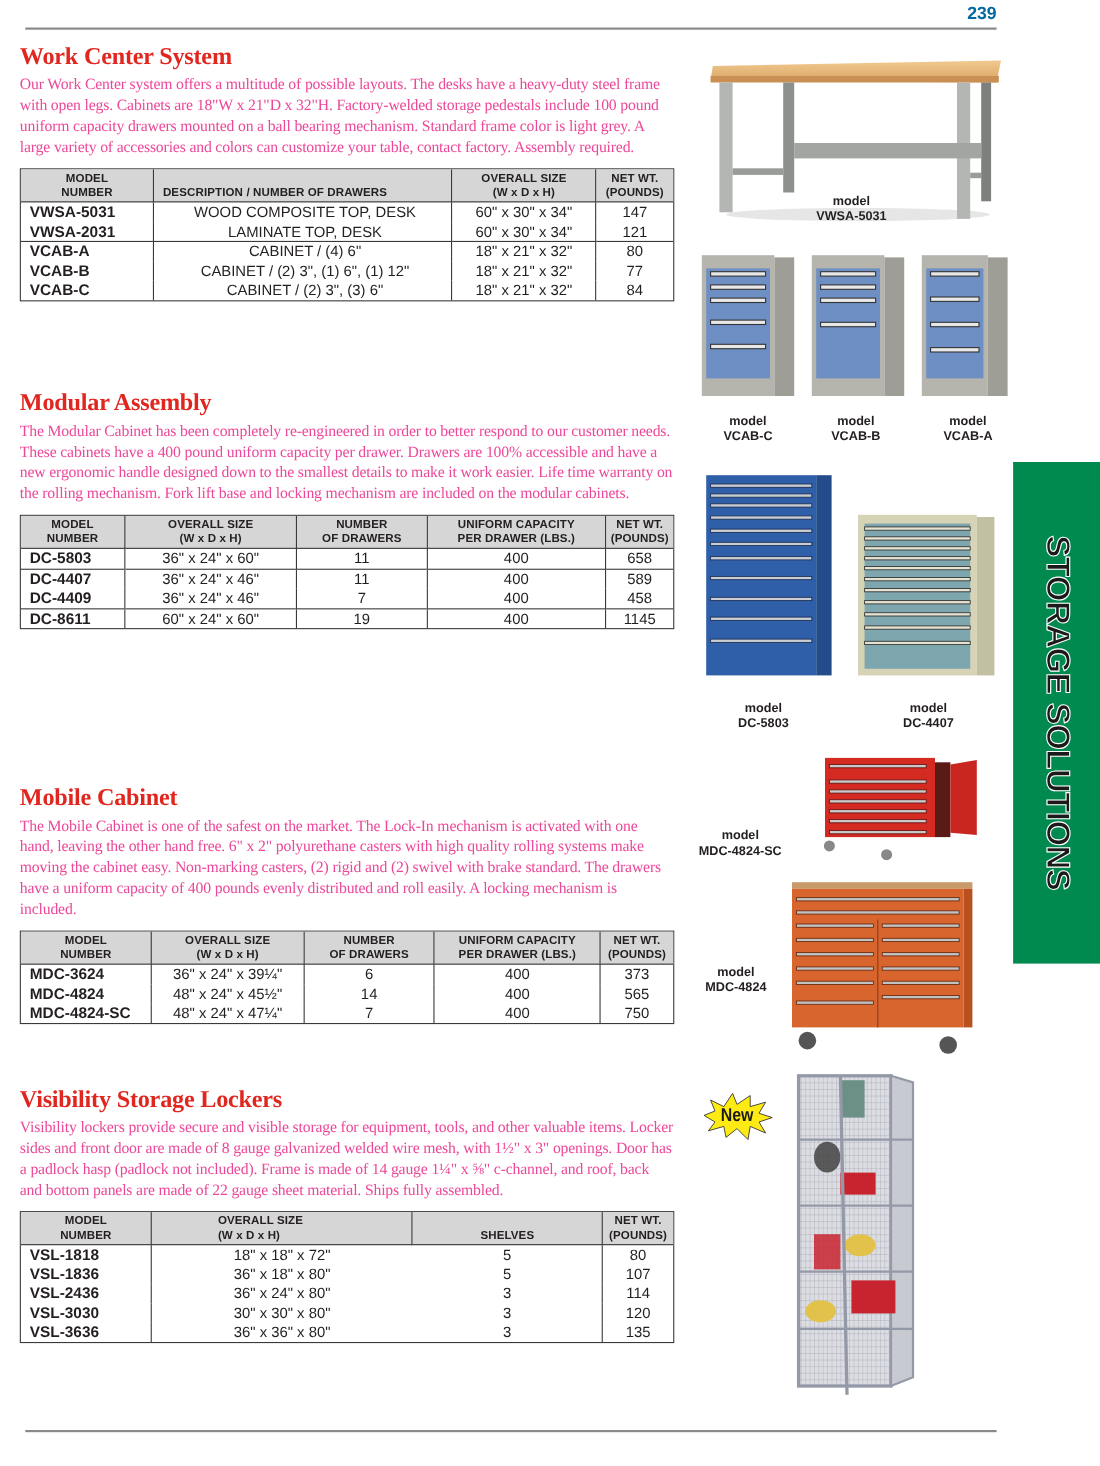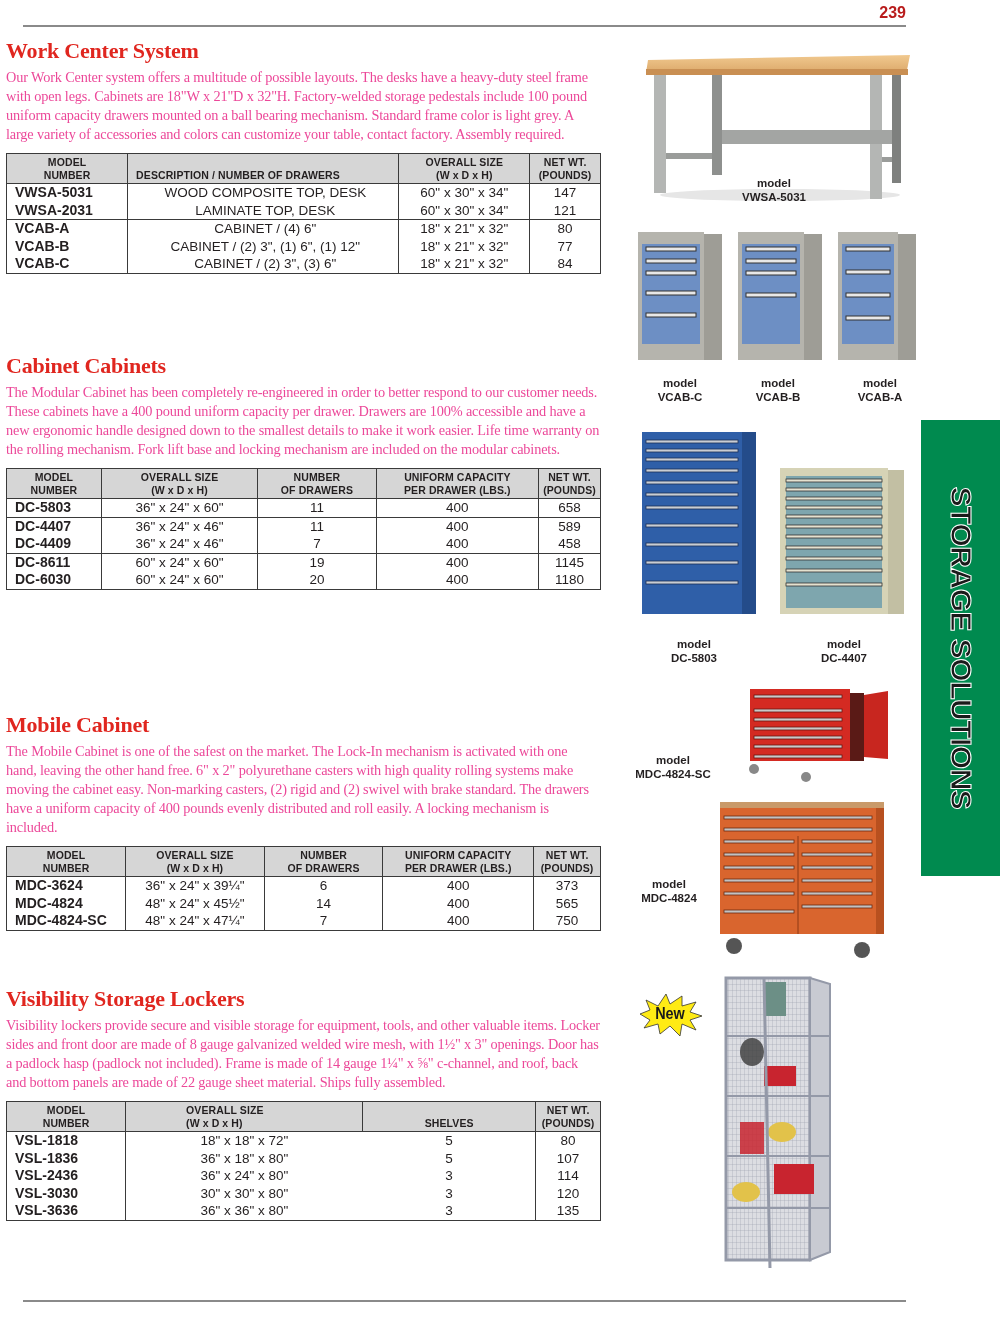--- a/index.html
+++ b/index.html
@@ -1,24 +1,24 @@
 <!DOCTYPE html>
 <html><head>
 <meta charset="utf-8">
 <style>
   * { box-sizing: border-box; margin: 0; padding: 0; }
   html, body { width: 1000px; height: 1333px; background: #ffffff; overflow: hidden; }
   body { position: relative; font-family: "Liberation Serif", serif; color: #231f20; }
 
-  .page-number { position: absolute; top: 4px; right: 94px; font-family: "Liberation Sans", sans-serif; font-weight: bold; font-size: 16px; color: #b91c1c; }
+  .page-number { position: absolute; top: 4px; right: 94px; font-family: "Liberation Sans", sans-serif; font-weight: bold; font-size: 16px; color: #0369a1; }
   .rule { position: absolute; left: 23px; width: 883px; height: 2px; background: #8a8a8a; }
   .rule.top { top: 25px; }
   .rule.bottom { top: 1300px; }
 
-  .section { position: absolute; left: 6px; width: 594px; }
+  .section { position: absolute; left: 18px; width: 594px; }
   .section h2 { font-family: "Liberation Serif", serif; font-weight: bold; color: #e0261f; font-size: 22px; line-height: 26px; margin-bottom: 4px; letter-spacing: -0.2px; }
   .section p { font-size: 14.3px; line-height: 19px; color: #ec4899; letter-spacing: -0.15px; }
 
   table.spec { border-collapse: collapse; width: 593px; margin-top: 0; font-family: "Liberation Sans", sans-serif; }
   table.spec th { background: #d6d6d6; font-size: 10.5px; font-weight: bold; line-height: 13px; padding: 2px 4px 1px; color: #231f20; vertical-align: bottom; transform-origin: center; letter-spacing: 0.1px; border-right: 1px solid #3a3a3a; border-bottom: 1.5px solid #3a3a3a; }
   table.spec th:last-child { border-right: none; }
   table.spec td { font-size: 13.5px; line-height: 17.6px; padding: 0 4px; text-align: center; border-right: 1px solid #3a3a3a; color: #231f20; }
   table.spec td:last-child { border-right: none; }
   table.spec td.model { font-weight: bold; text-align: left; padding-left: 8px; font-size: 14px; }
   table.spec td.left { text-align: center; padding-left: 8px; }
@@ -98,21 +98,21 @@
           <td class="left">CABINET / (2) 3", (3) 6"</td>
           <td>18" x 21" x 32"</td>
           <td>84</td>
         </tr>
       </tbody>
     </table>
   </div>
 </div>
 
 <div class="section" style="top:353px;">
-  <h2>Cabinet Cabinets</h2>
+  <h2>Modular Assembly</h2>
   <p>The Modular Cabinet has been completely re-engineered in order to better respond to our customer needs.  These cabinets have a 400 pound uniform capacity per drawer.  Drawers are 100% accessible and have a new ergonomic handle designed down to the smallest details to make it work easier.  Life time warranty on the rolling mechanism.  Fork lift base and locking mechanism are included on the modular cabinets.</p>
   <div class="table-wrap">
     <table class="spec">
       <colgroup>
           <col style="width:94px">
           <col style="width:156px">
           <col style="width:118px">
           <col style="width:162px">
           <col style="width:60px">
         </colgroup>
@@ -161,27 +161,20 @@
           <td>7</td>
           <td>400</td>
           <td>458</td>
         </tr>
         <tr class="group-start">
           <td class="model">DC-8611</td>
           <td>60" x 24" x 60"</td>
           <td>19</td>
           <td>400</td>
           <td>1145</td>
-        </tr>
-        <tr>
-          <td class="model">DC-6030</td>
-          <td>60" x 24" x 60"</td>
-          <td>20</td>
-          <td>400</td>
-          <td>1180</td>
         </tr>
       </tbody>
     </table>
   </div>
 </div>
 
 <div class="section" style="top:712px;">
   <h2>Mobile Cabinet</h2>
   <p>The Mobile Cabinet is one of the safest on the market.  The Lock-In mechanism is activated with one hand, leaving the other hand free. 6" x 2" polyurethane casters with high quality rolling systems make moving the cabinet easy.  Non-marking casters, (2) rigid and (2) swivel with brake standard.  The drawers have a uniform capacity of 400 pounds evenly distributed and roll easily. A locking mechanism is included.</p>
   <div class="table-wrap">

